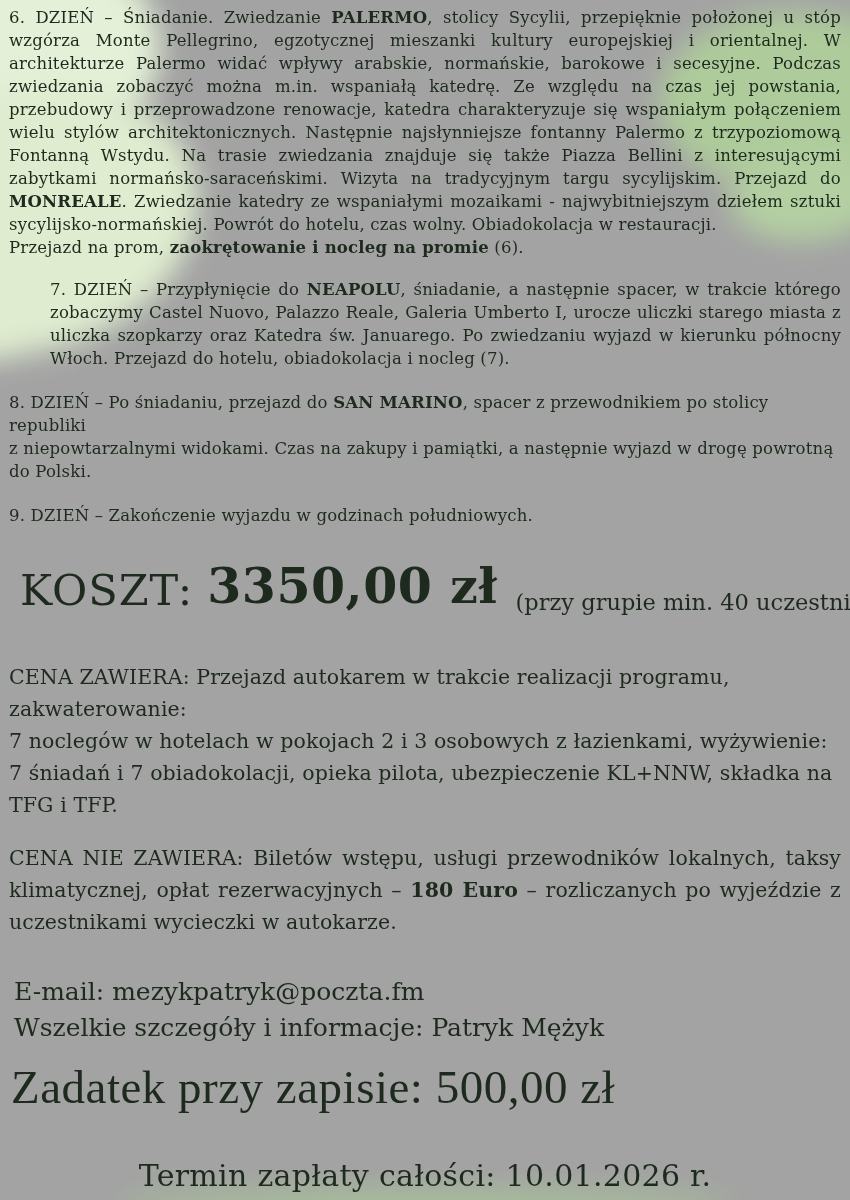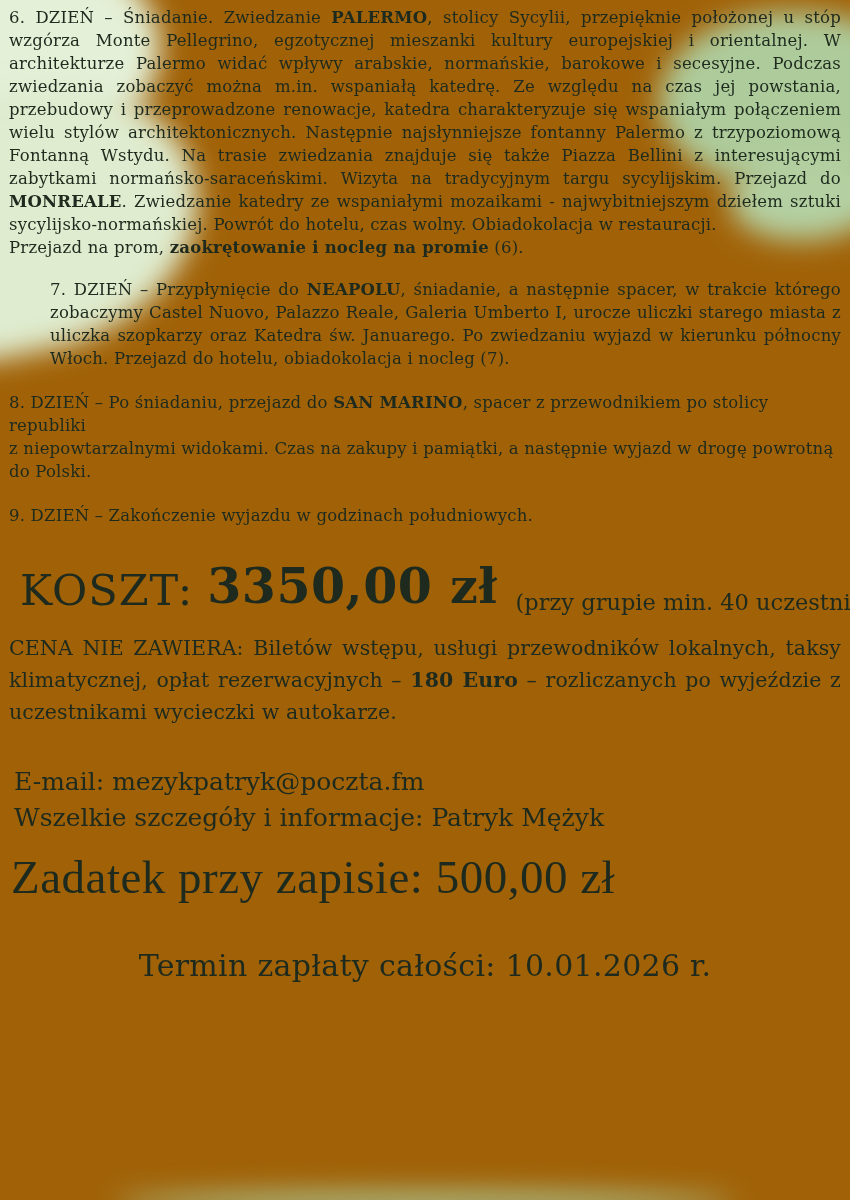--- a/index.html
+++ b/index.html
@@ -4,21 +4,21 @@
 <style>
   html, body { margin: 0; padding: 0; }
   body {
     width: 850px; height: 1200px;
     font-family: "DejaVu Serif", "Liberation Serif", serif;
     overflow: hidden;
   }
   .page {
     position: relative;
     width: 850px; height: 1200px;
-    background: #a16207;
+    background: #a3a3a3;
     color: #1d2a1d;
     overflow: hidden;
   }
   
   .blob { position: absolute; z-index: 0; filter: blur(14px); }
   .blob-light-topleft {
     left: -60px; top: -50px; width: 220px; height: 190px;
     background: #e4f0d7; border-radius: 50% 60% 55% 45%;
   }
   .blob-light-left {
@@ -114,20 +114,23 @@
 z niepowtarzalnymi widokami. Czas na zakupy i pamiątki, a następnie wyjazd w drogę powrotną do Polski.</span></p>
 
     <p class="para day9"><span>9. DZIEŃ – Zakończenie wyjazdu w godzinach południowych.</span></p>
 
     <div class="cost-row">
       <span class="cost-label">KOSZT:</span>
       <span class="cost-amount">3350,00 zł</span>
       <span class="cost-note">(przy grupie min. 40 uczestników)</span>
     </div>
 
+    <p class="includes">CENA ZAWIERA: Przejazd autokarem w trakcie realizacji programu, zakwaterowanie:
+7 noclegów w hotelach w pokojach 2 i 3 osobowych z łazienkami, wyżywienie:
+7 śniadań i 7 obiadokolacji, opieka pilota, ubezpieczenie KL+NNW, składka na TFG i TFP.</p>
 
     <p class="excludes"><span>CENA NIE ZAWIERA: Biletów wstępu, usługi przewodników lokalnych, taksy klimatycznej, opłat rezerwacyjnych – </span><span class="seg-bold">180 Euro</span><span> – rozliczanych po wyjeździe z uczestnikami wycieczki w autokarze.</span></p>
 
     <div class="contact">
       <p class="contact-line">E-mail: mezykpatryk@poczta.fm</p>
       <p class="contact-line">Wszelkie szczegóły i informacje: Patryk Mężyk</p>
     </div>
 
     <div class="deposit">Zadatek przy zapisie: 500,00 zł</div>
 

